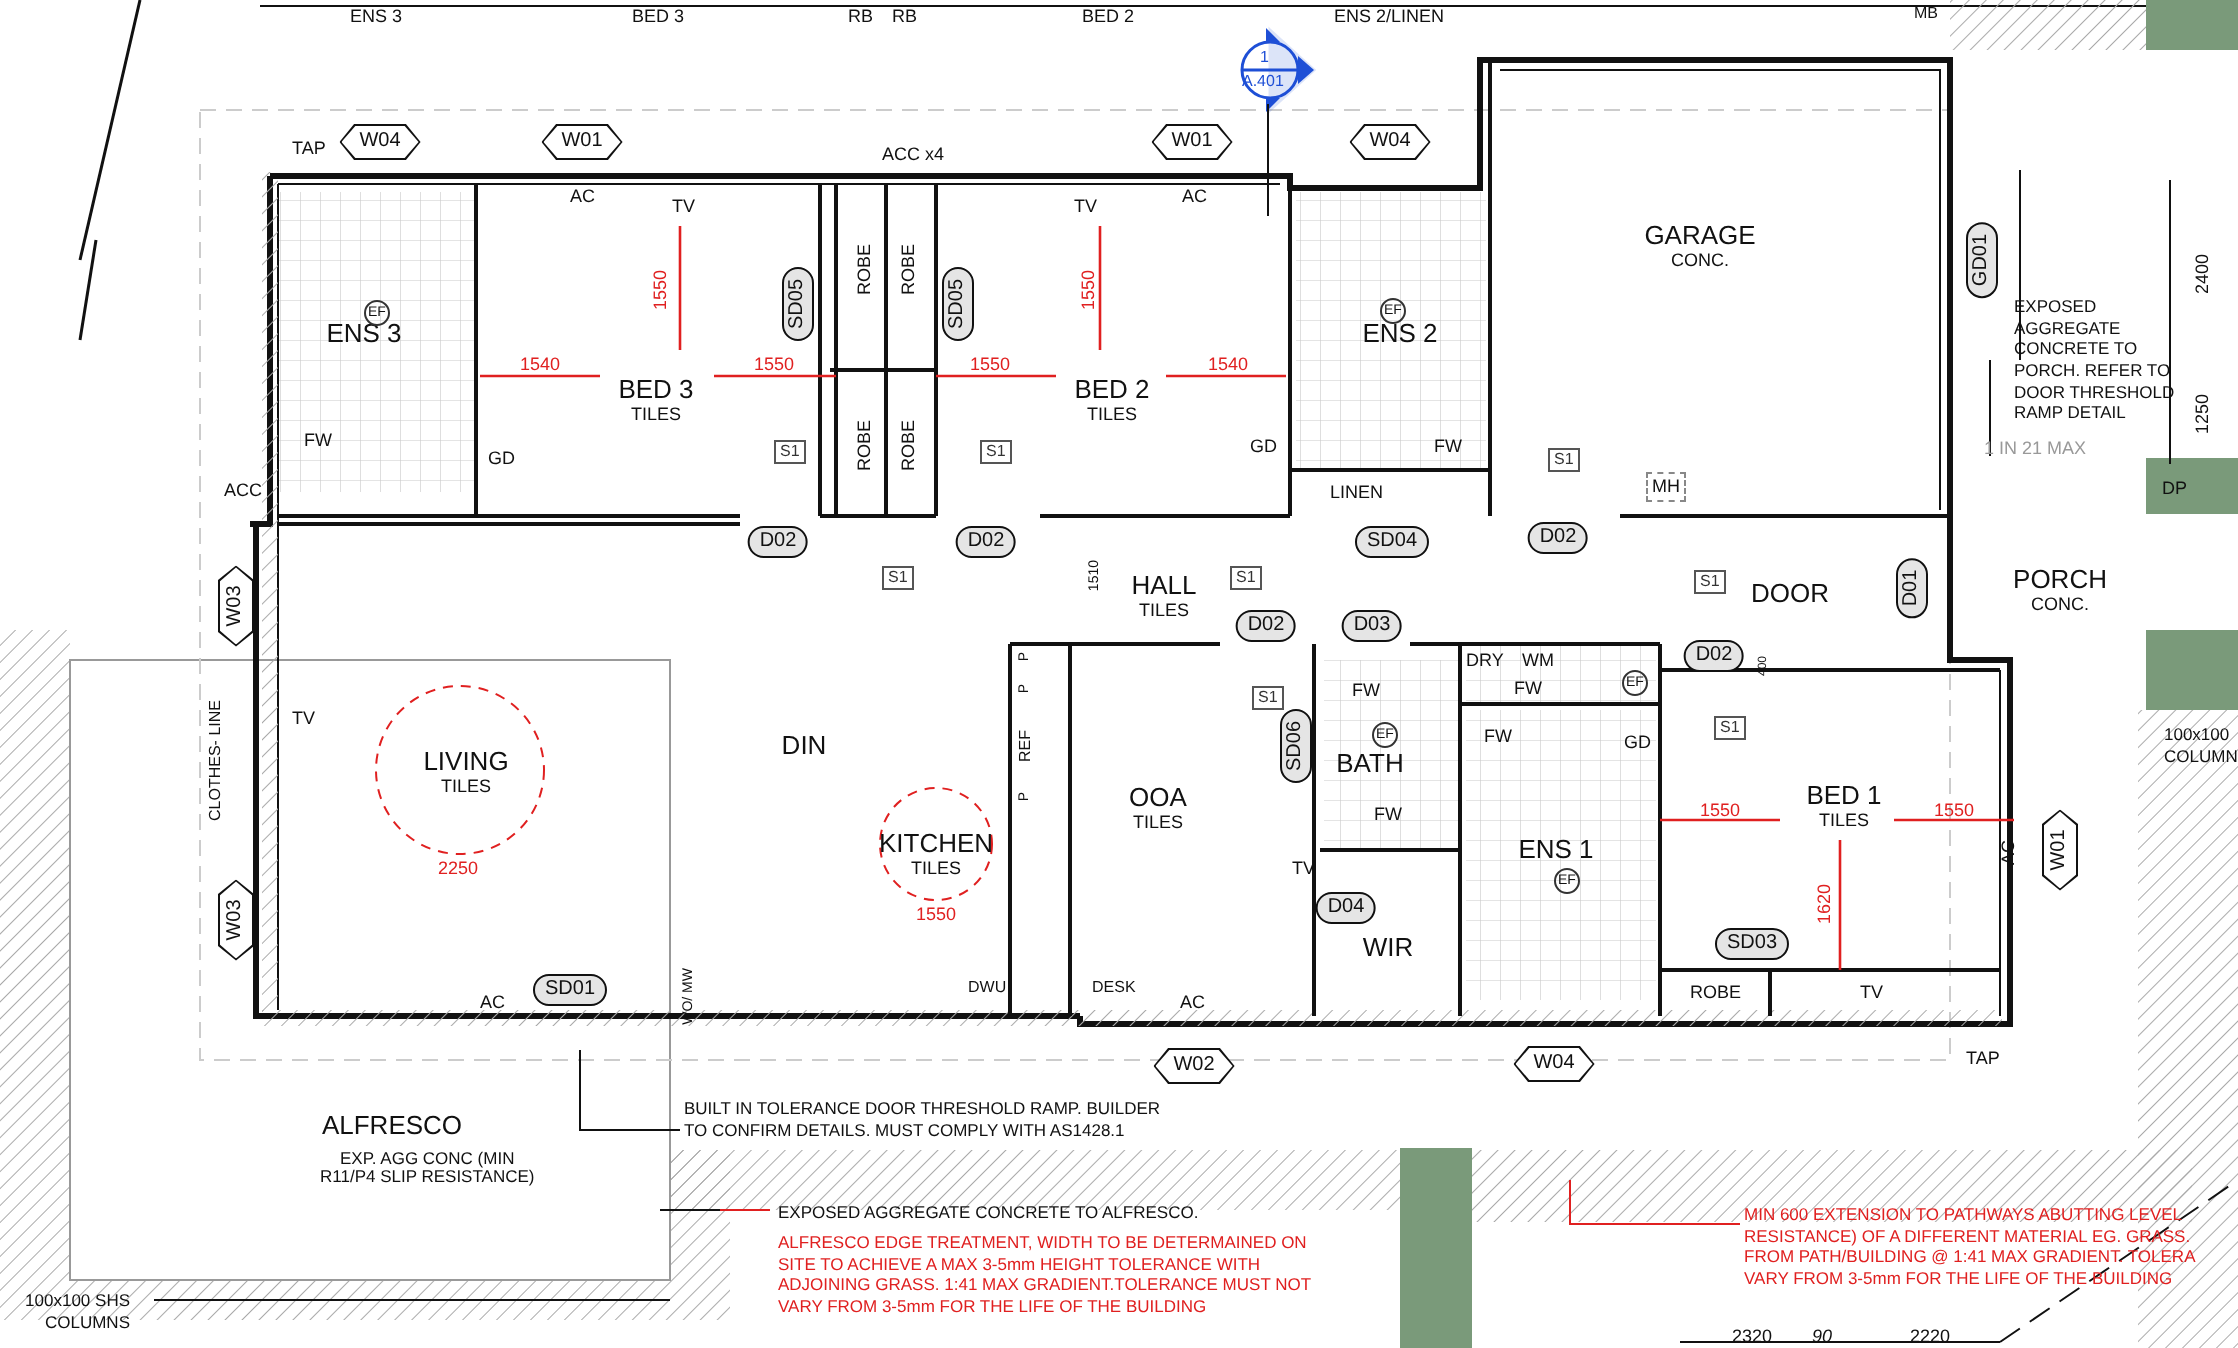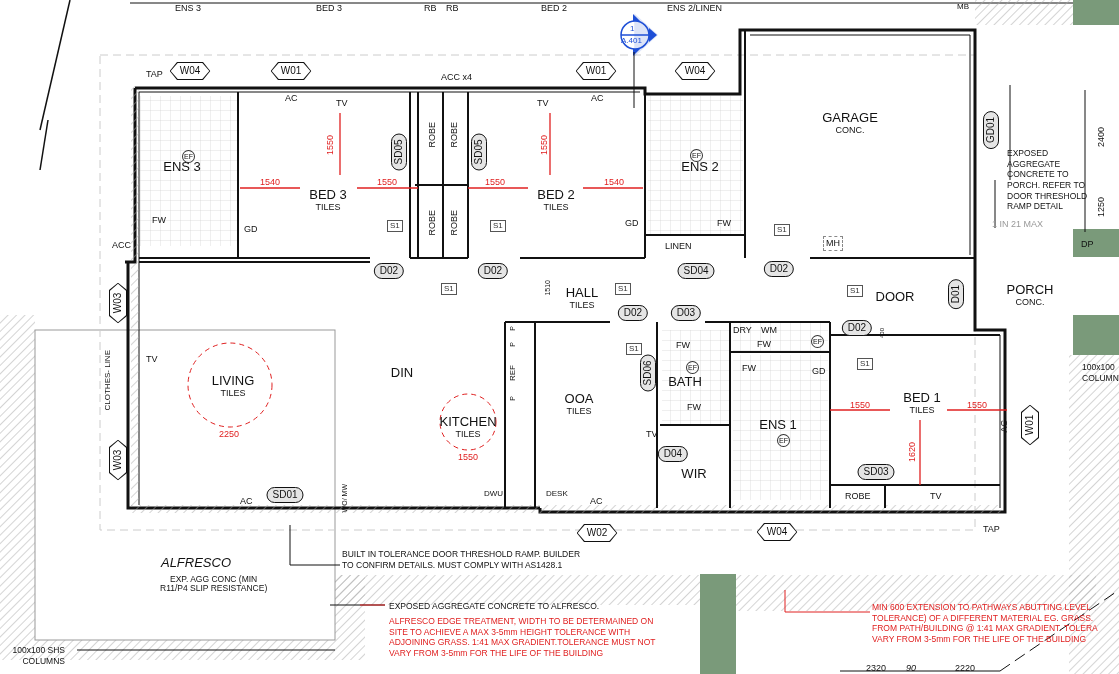--- a/index.html
+++ b/index.html
@@ -167,21 +167,21 @@
 <div class="lbl room" style="left:895px;top:290px;"><span>DOOR</span></div>
 <div class="lbl room" style="left:1030px;top:283px;"><span>PORCH</span><span class="sub">CONC.</span></div>
 <div class="lbl room" style="left:233px;top:374px;"><span>LIVING</span><span class="sub">TILES</span></div>
 <div class="lbl room" style="left:402px;top:366px;"><span>DIN</span></div>
 <div class="lbl room" style="left:468px;top:415px;"><span>KITCHEN</span><span class="sub">TILES</span></div>
 <div class="lbl room" style="left:579px;top:392px;"><span>OOA</span><span class="sub">TILES</span></div>
 <div class="lbl room" style="left:685px;top:375px;"><span>BATH</span></div>
 <div class="lbl room" style="left:694px;top:467px;"><span>WIR</span></div>
 <div class="lbl room" style="left:778px;top:418px;"><span>ENS 1</span></div>
 <div class="lbl room" style="left:922px;top:391px;"><span>BED 1</span><span class="sub">TILES</span></div>
-<div class="lbl room" style="left:196px;top:556px;font-style:italic;"><span>ALFRESCO</span></div>
+<div class="lbl room" style="left:196px;top:556px;"><span>ALFRESCO</span></div>
 <div class="lbl small" style="left:160px;top:575px;font-size:8.5px;text-align:center;"><span>EXP. AGG CONC (MIN</span><br><span>R11/P4 SLIP RESISTANCE)</span></div>
 <div class="lbl small" style="left:665px;top:242px;">LINEN</div>
 <div class="lbl small" style="left:845px;top:492px;">ROBE</div>
 <div class="lbl small vert" style="left:104px;top:350px;font-size:8px;"><span>CLOTHES-</span> <span>LINE</span></div>
 
 <div class="lbl small vert" style="left:428px;top:122px;">ROBE</div>
 <div class="lbl small vert" style="left:450px;top:122px;">ROBE</div>
 <div class="lbl small vert" style="left:428px;top:210px;">ROBE</div>
 <div class="lbl small vert" style="left:450px;top:210px;">ROBE</div>
 
@@ -314,21 +314,21 @@
 </div>
 <div class="note" style="left:389px;top:601px;">EXPOSED AGGREGATE CONCRETE TO ALFRESCO.</div>
 <div class="note red" style="left:389px;top:616px;">
   <span>ALFRESCO EDGE TREATMENT, WIDTH TO BE DETERMAINED ON</span><br>
   <span>SITE TO ACHIEVE A MAX 3-5mm HEIGHT TOLERANCE WITH</span><br>
   <span>ADJOINING GRASS. 1:41 MAX GRADIENT.TOLERANCE MUST NOT</span><br>
   <span>VARY FROM 3-5mm FOR THE LIFE OF THE BUILDING</span>
 </div>
 <div class="note red" style="left:872px;top:602px;">
   <span>MIN 600 EXTENSION TO PATHWAYS ABUTTING LEVEL</span><br>
-  <span>TOLERANCE) OF A DIFFERENT MATERIAL EG. GRASS.</span><br>
+  <span>RESISTANCE) OF A DIFFERENT MATERIAL EG. GRASS.</span><br>
   <span>FROM PATH/BUILDING @ 1:41 MAX GRADIENT. TOLERA</span><br>
   <span>VARY FROM 3-5mm FOR THE LIFE OF THE BUILDING</span>
 </div>
 <div class="note" style="left:5px;top:645px;text-align:right;width:60px;">
   <span>100x100 SHS</span><br>
   <span>COLUMNS</span>
 </div>
 <div class="note" style="left:1082px;top:362px;">
   <span>100x100</span><br>
   <span>COLUMN</span>

